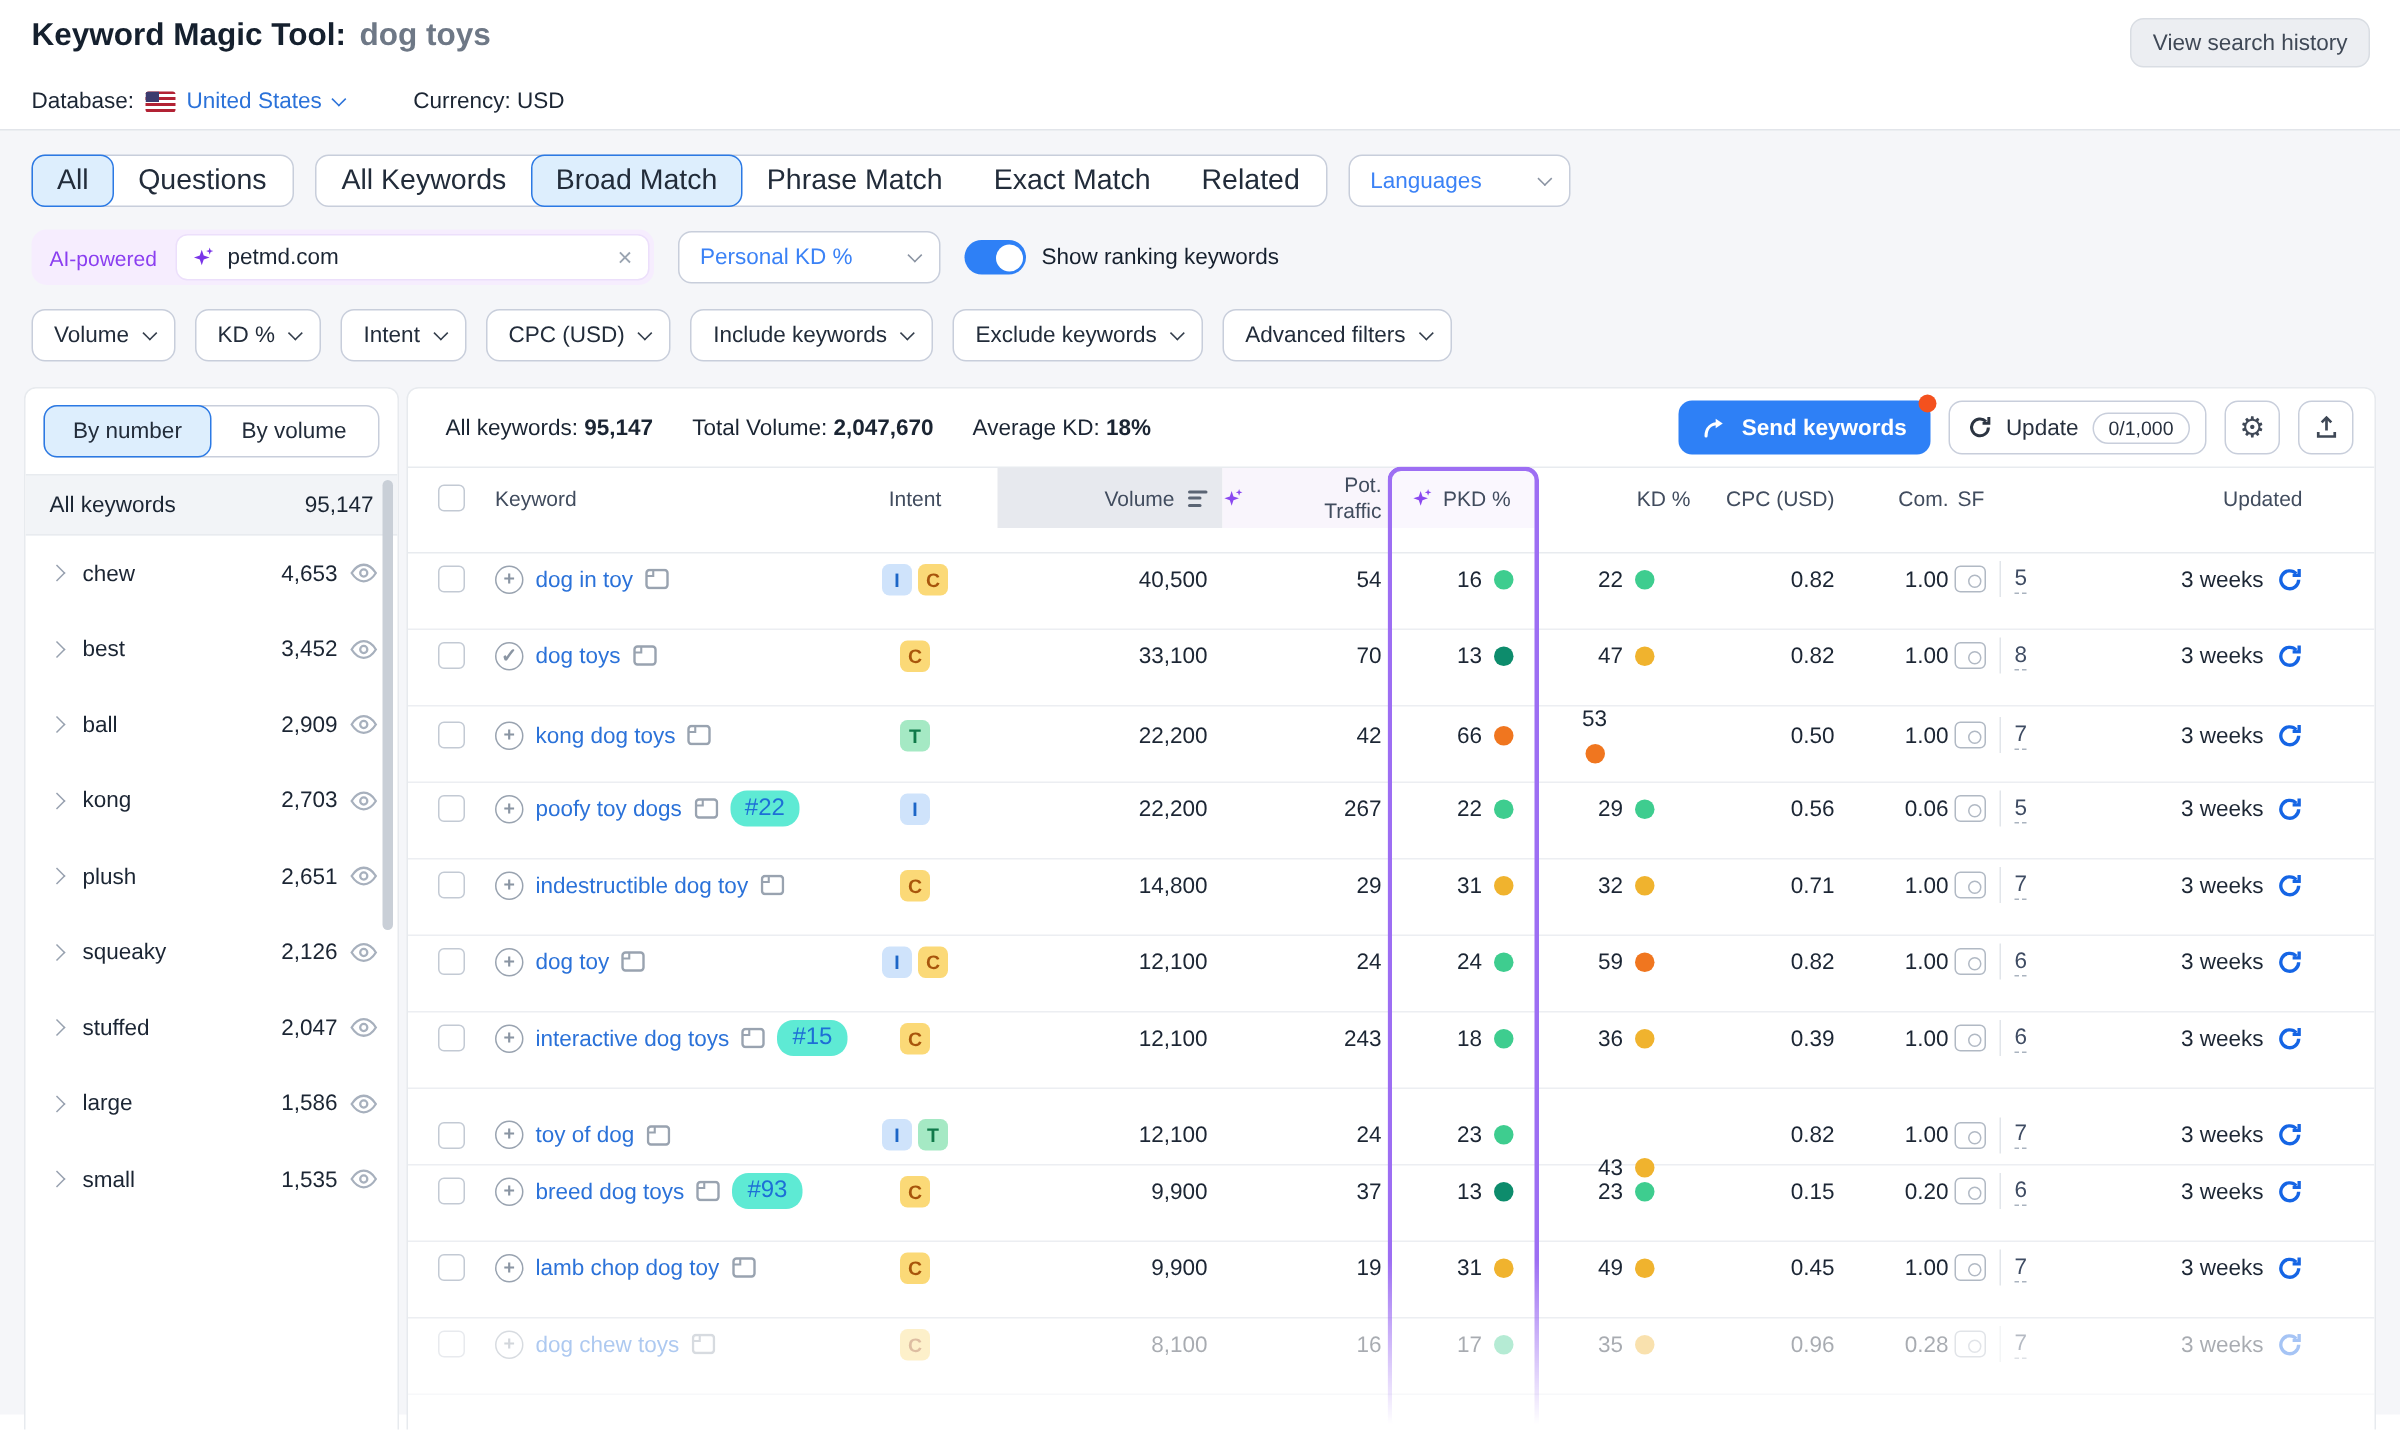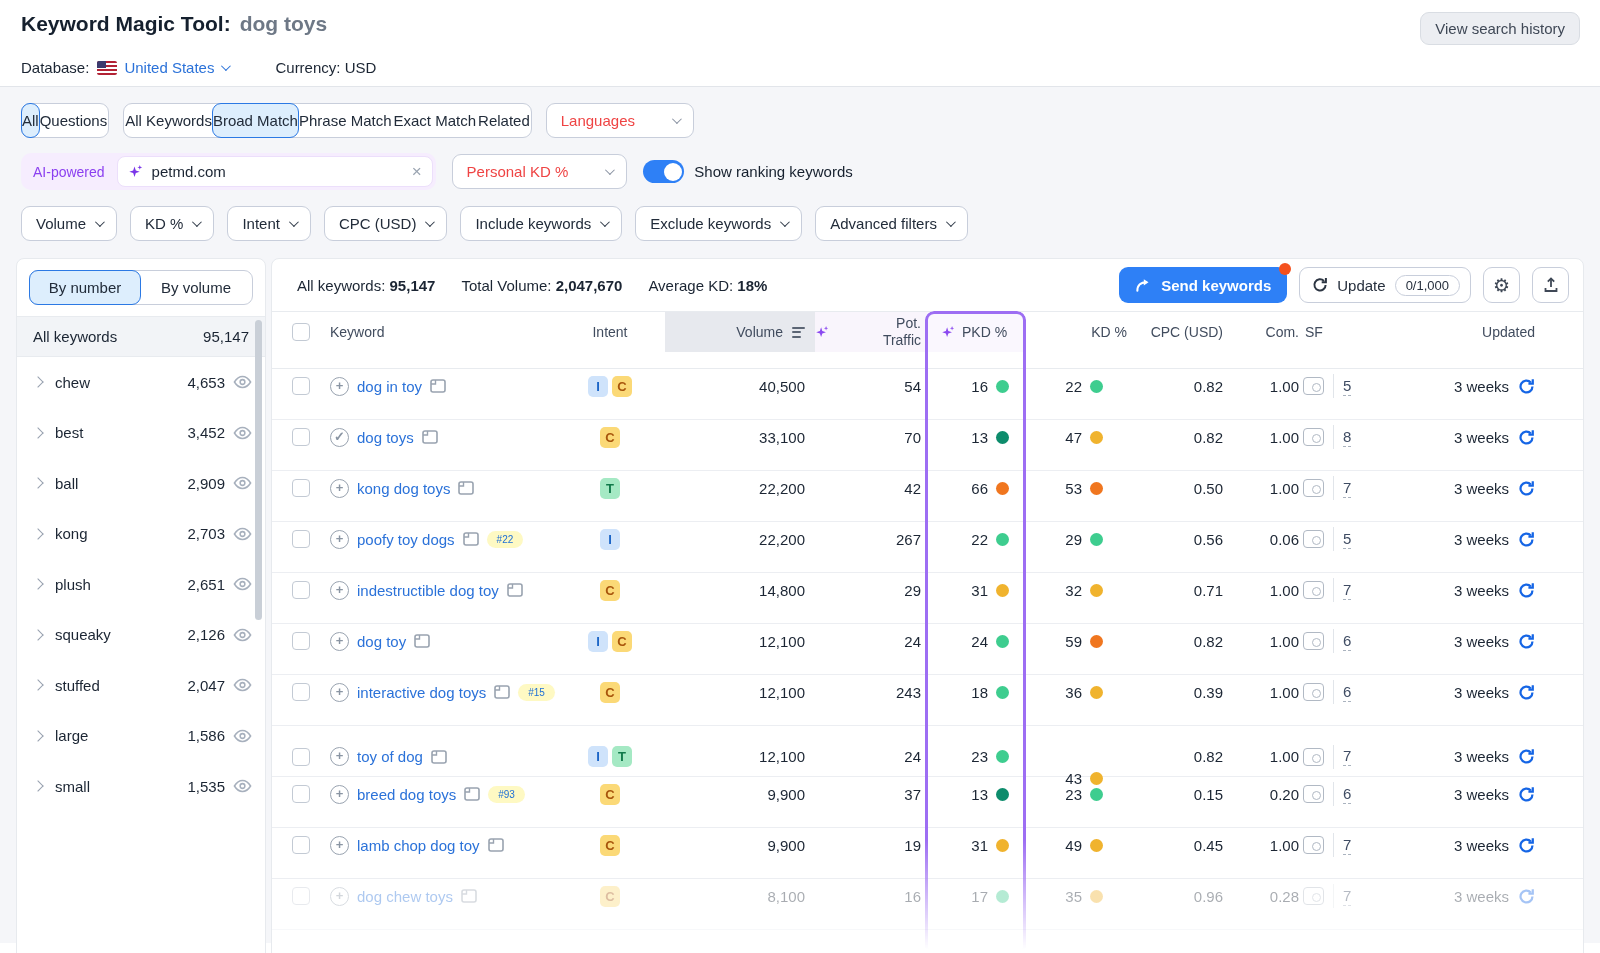--- a/index.html
+++ b/index.html
@@ -20,26 +20,26 @@
   .db-link { color:#2b72d9; display:inline-flex; align-items:center; gap:7px; cursor:pointer; }
   .currency { margin-left:47px; }
   .chev { width:7px; height:7px; border-right:1.8px solid currentColor; border-bottom:1.8px solid currentColor;
     transform:rotate(45deg) translateY(-2px); display:inline-block; }
 
   
   .lower { background:#f5f6f9; border-top:1px solid #e2e5ea; height:857px; padding:16px 16px 0 16px; }
 
   .tabs-row { display:flex; gap:14px; margin-left:5px; }
   .tab-group { display:flex; background:#fff; border:1px solid #c8cedb; border-radius:9px; height:35px; align-items:stretch; }
-  .tab { padding:0 0; display:flex; align-items:center; font-size:15px; color:#222c3a; cursor:pointer;
+  .tab { padding:0 16px; display:flex; align-items:center; font-size:19px; color:#222c3a; cursor:pointer;
     border-radius:9px; border:1.5px solid transparent; background:transparent; font-family:inherit; }
   .tab.active { border-color:#2b79e4; background:#ddeefd; margin:-1px; }
   .btn-outline { display:flex; align-items:center; gap:9px; background:#fff; border:1px solid #c8cedb;
     border-radius:9px; height:35px; padding:0 14px; font-size:15px; color:#222c3a; cursor:pointer; font-family:inherit; }
-  .btn-outline.muted { color:#ef4444;gap:37px; }
+  .btn-outline.muted { color:#3b82f6;gap:37px; }
   .btn-outline .chev { color:#333d4b; }
   .btn-outline.muted .chev { color:#8a93a2; }
 
   .search-row { display:flex; align-items:center; margin:15px 0 0 5px; gap:16px; }
   .ai-wrap { display:flex; align-items:center; background:#f6edfe; border-radius:10px; padding:3px 3px 3px 12px; }
   .ai-label { color:#8b3ff0; font-size:14px; margin-right:12px; }
   .ai-input { display:flex; align-items:center; background:#fff; border:1px solid #ecdffb; border-radius:8px;
     height:31px; width:316px; padding:0 10px; gap:8px; }
   .ai-input input { border:none; outline:none; flex:1; font-size:15px; color:#1b2533; font-family:inherit; background:transparent; }
   .clear-x { color:#9aa4b1; font-size:17px; cursor:pointer; line-height:1; }
@@ -99,21 +99,21 @@
   .sort-ic i { display:block; height:2px; background:#5b6574; border-radius:1px; }
   .sort-ic i:nth-child(1){ width:13px; } .sort-ic i:nth-child(2){ width:9px; } .sort-ic i:nth-child(3){ width:9px; }
 
   .trow { height:51px; border-bottom:1px solid #eceef2; }
   .trow.faded { opacity:.38; }
   .checkbox { width:18px; height:18px; border:1.5px solid #c3cad4; border-radius:4px; background:#fff; cursor:pointer; margin-left:6px; }
   .kw-cell { display:flex; align-items:center; gap:8px; min-width:0; }
   .action-ic { width:19px; height:19px; border:1.5px solid #99a3b0; border-radius:50%; color:#8a95a3;
     font-size:13px; line-height:16px; text-align:center; flex:none; cursor:pointer; font-weight:700; }
   .kw-link { color:#2b72d9; font-size:15px; cursor:pointer; white-space:nowrap; }
-  .pos-badge { background:#fef9c3; color:#1d6fd6; border-radius:11px; font-size:10px; padding:3px 10px; cursor:pointer;text-align:center; }
+  .pos-badge { background:#5eead4; color:#1d6fd6; border-radius:11px; font-size:16px; padding:3px 10px; cursor:pointer;text-align:center; }
   .intent-cell { display:flex; gap:4px; justify-content:center; }
   .intent { width:20px; height:21px; border-radius:5px; font-size:13px; font-weight:700; display:inline-flex;
     align-items:center; justify-content:center; }
   .intent-I { background:#cfe3fb; color:#1d66c7; }
   .intent-C { background:#fbd977; color:#a8550c; }
   .intent-T { background:#a5e9c4; color:#107a4a; }
   .num { font-size:15px; color:#1c2634; }
   .dot-cell { display:flex; align-items:center; justify-content:flex-end; gap:8px; padding-right:14px; }
   .dot { width:13px; height:13px; border-radius:50%; flex:none; }
   .sf-cell { display:flex; align-items:center; gap:9px; padding-left:4px; }
@@ -526,21 +526,21 @@
     </span>
     <span class="intent-cell">
               <span class="intent intent-T">T</span>
             </span>
     <span class="num cell-r" style="padding-right:10px;">22,200</span>
     <span class="num cell-r" style="padding-right:6px;">42</span>
     <span class="num dot-cell">
               <span>66</span>
               <span class="dot" style="background: rgb(240, 118, 31);"></span>
             </span>
-    <span class="num dot-cell" style="padding-right:24px;">
+    <span class="num dot-cell" style="padding-right:24px;flex-direction:column;">
               <span>53</span>
               <span class="dot" style="background: rgb(240, 118, 31);"></span>
             </span>
     <span class="num cell-r">0.50</span>
     <span class="num cell-r">1.00</span>
     <span class="sf-cell">
       <span class="serp-prev"></span>
       <span class="sf-div"></span>
       <span class="sf-num">7</span>
     </span>

